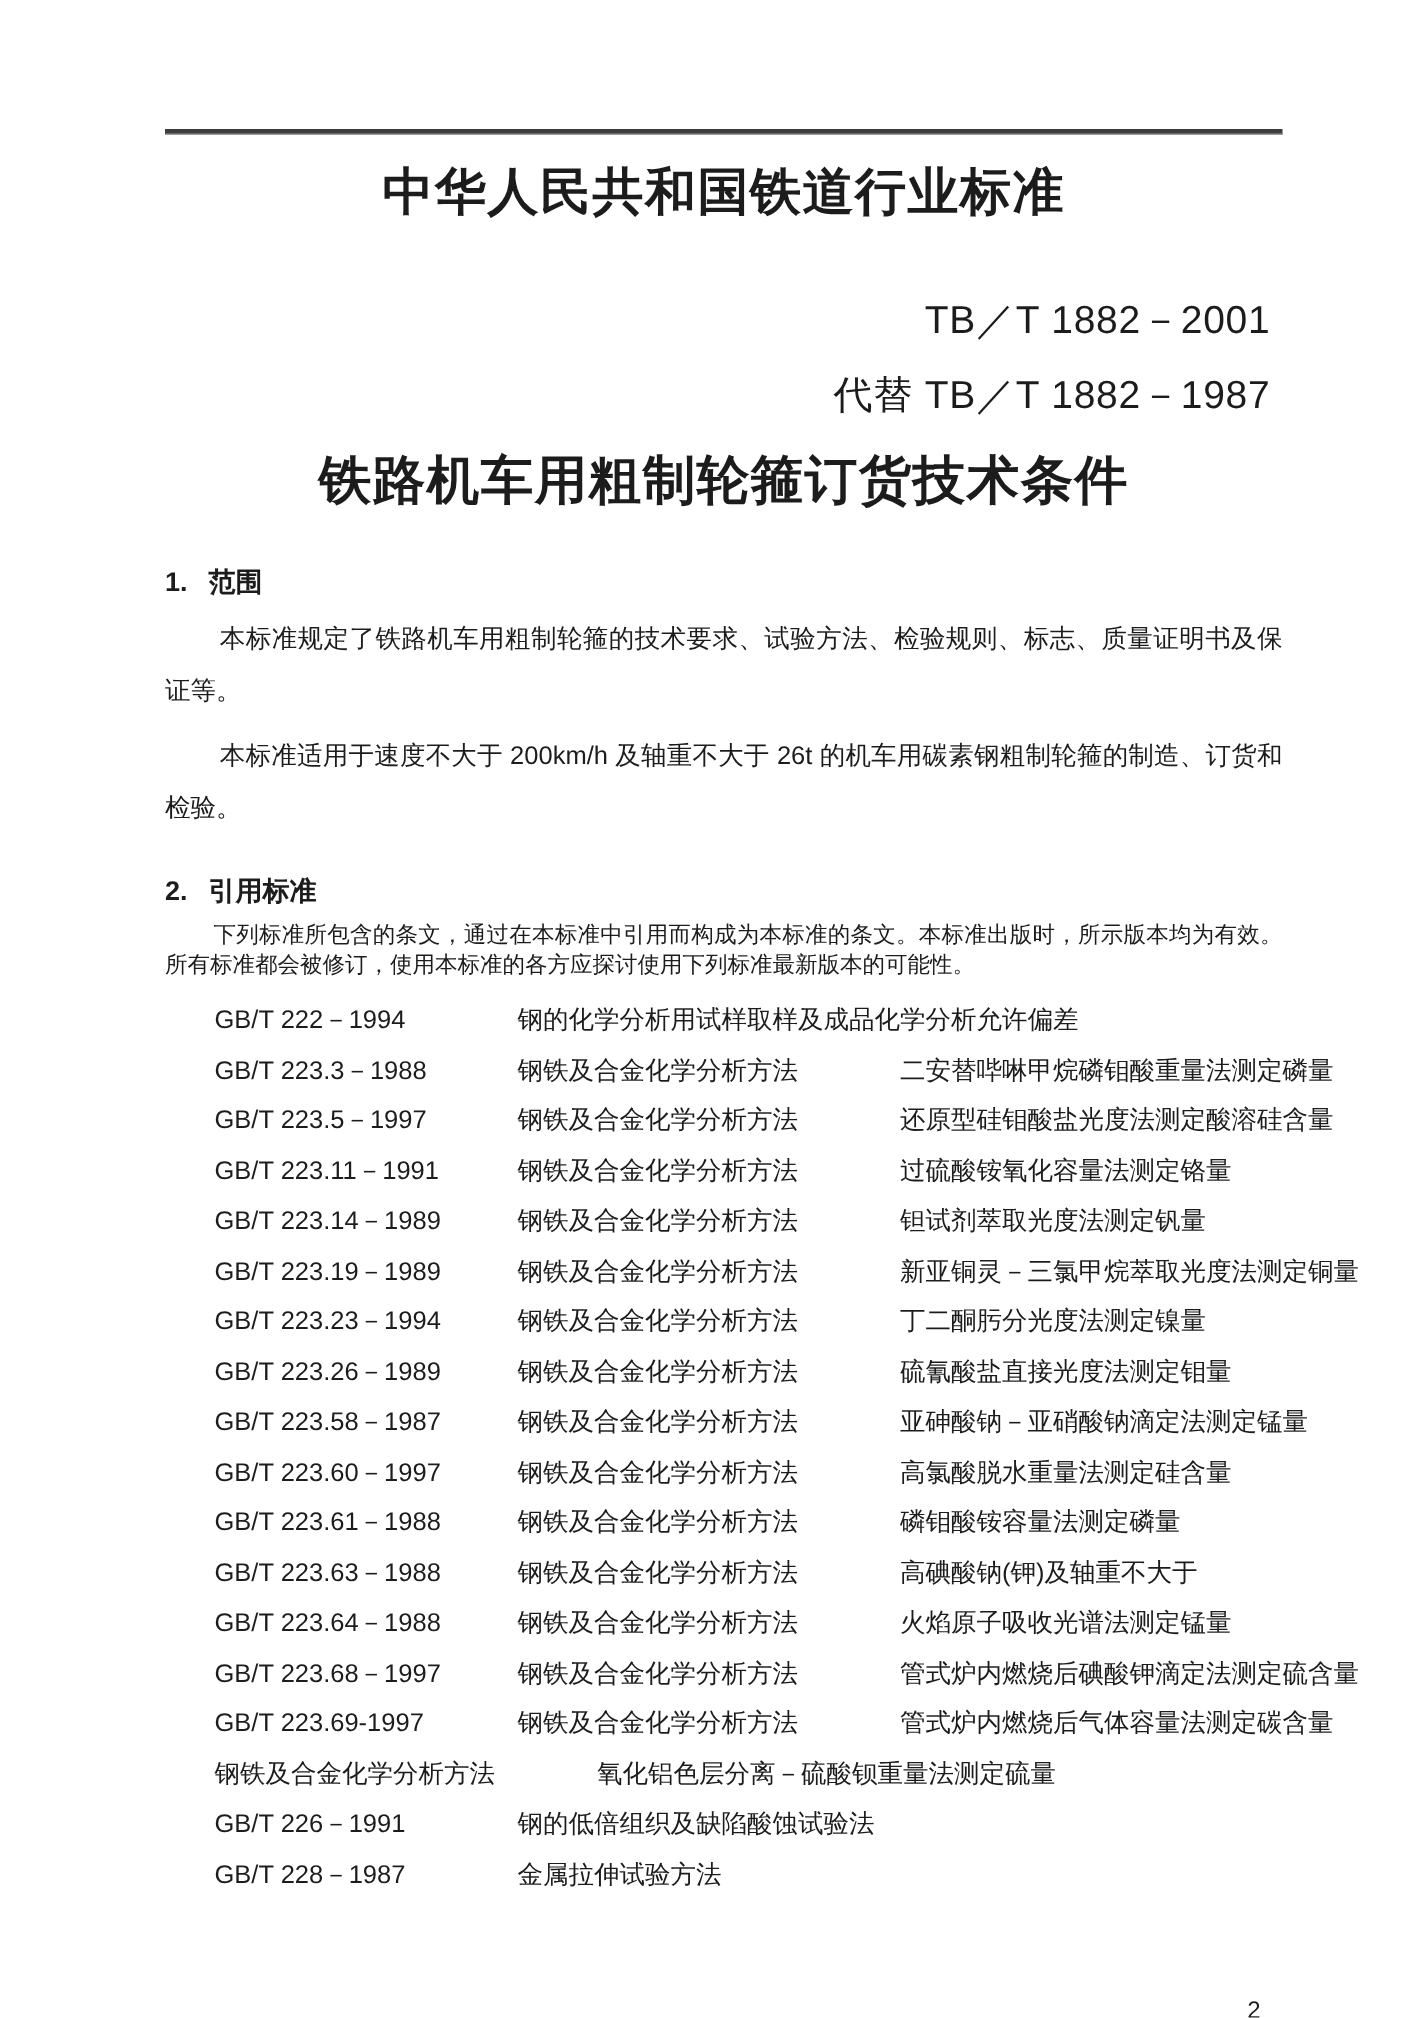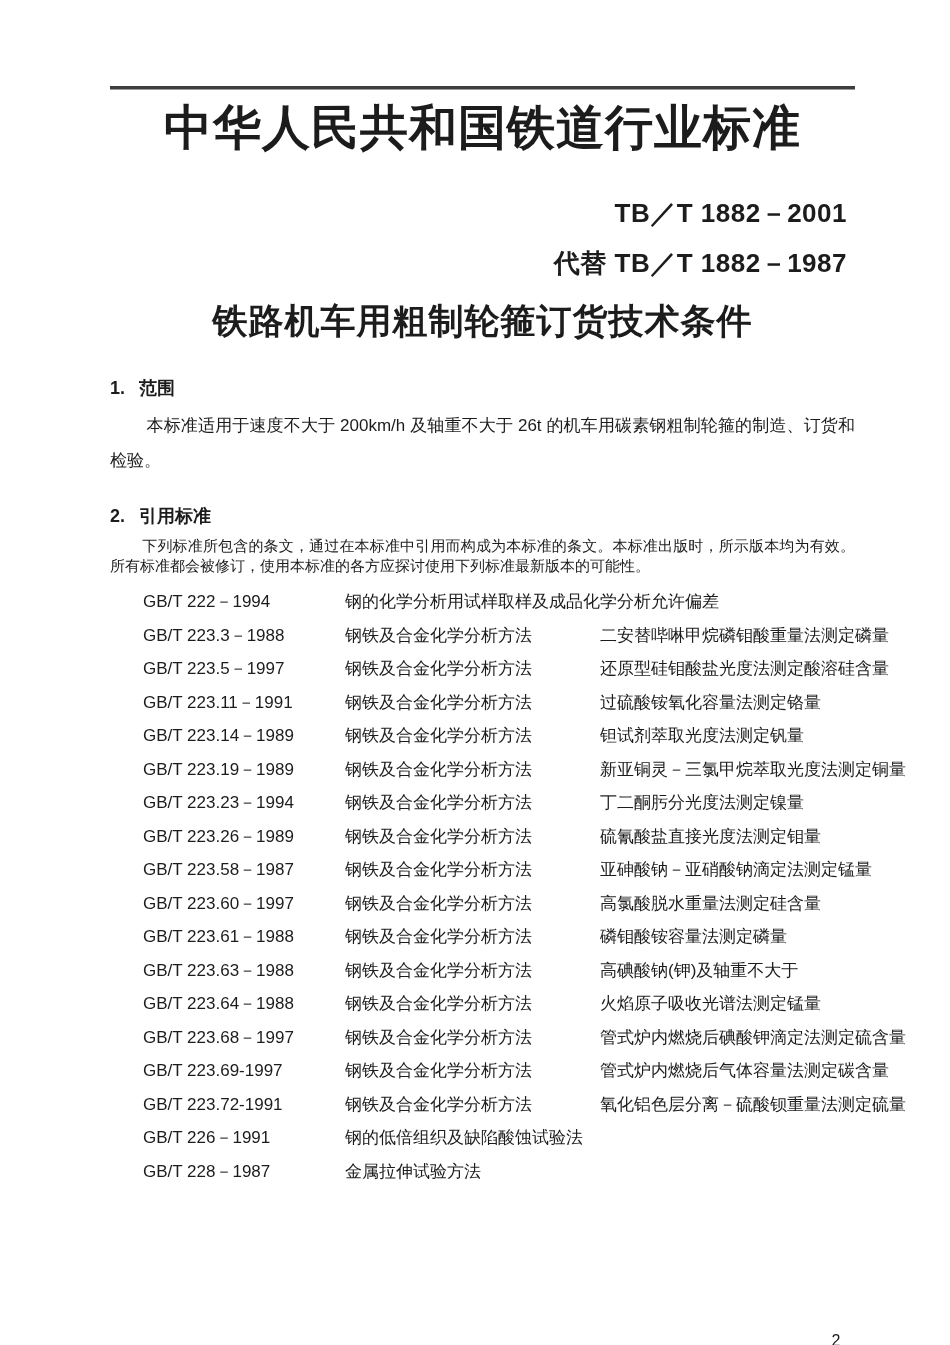--- a/index.html
+++ b/index.html
@@ -24,32 +24,32 @@
     margin: 0 95px 0 110px; 
   }
   .top-rule {
     margin-top: 86px;
     height: 3px;
     background: #3e3e3e;
     border-bottom: 1px solid #9a9a9a;
   }
   .doc-title {
     margin: 14px 0 0 0;
-    font-size: 48px;
+    font-size: 34px;
     font-weight: bold;
     line-height: 48px;
     text-align: center;
     letter-spacing: 1px;
   }
   .std-numbers {
     margin-top: 36px;
     text-align: right;
     padding-right: 8px;
     font-size: 26px;
-    font-weight: bold;
+    font-weight: normal;
     line-height: 50px;
     letter-spacing: 0.5px;
   }
   .doc-subtitle {
     margin: 14px 0 0 0;
     font-size: 35px;
     font-weight: bold;
     line-height: 38px;
     text-align: center;
     letter-spacing: 1px;
@@ -118,20 +118,21 @@
       <div>TB／T 1882－2001</div>
       <div>代替 TB／T 1882－1987</div>
     </div>
 
     <h2 class="doc-subtitle">铁路机车用粗制轮箍订货技术条件</h2>
 
     <div class="section-1">
       <h3 class="section-heading">
         <span class="sec-num">1.</span><span class="sec-label">范围</span>
       </h3>
+      <p class="body-par">本标准规定了铁路机车用粗制轮箍的技术要求、试验方法、检验规则、标志、质量证明书及保证等。</p>
       <p class="body-par">本标准适用于速度不大于 200km/h 及轴重不大于 26t 的机车用碳素钢粗制轮箍的制造、订货和检验。</p>
     </div>
 
     <div class="section-2">
       <h3 class="section-heading">
         <span class="sec-num">2.</span><span class="sec-label">引用标准</span>
       </h3>
       <p class="intro-par">下列标准所包含的条文，通过在本标准中引用而构成为本标准的条文。本标准出版时，所示版本均为有效。所有标准都会被修订，使用本标准的各方应探讨使用下列标准最新版本的可能性。</p>
 
       <div class="ref-list">
@@ -219,21 +220,20 @@
     <span class="ref-method">管式炉内燃烧后碘酸钾滴定法测定硫含量</span>
   </div>
 
   <div class="ref-row">
     <span class="ref-code">GB/T 223.69-1997</span>
     <span class="ref-title">钢铁及合金化学分析方法</span>
     <span class="ref-method">管式炉内燃烧后气体容量法测定碳含量</span>
   </div>
 
   <div class="ref-row">
-    <span class="ref-code">GB/T 223.72-1991</span>
     <span class="ref-title">钢铁及合金化学分析方法</span>
     <span class="ref-method">氧化铝色层分离－硫酸钡重量法测定硫量</span>
   </div>
 
   <div class="ref-row">
     <span class="ref-code">GB/T 226－1991</span>
     <span class="ref-title">钢的低倍组织及缺陷酸蚀试验法</span>
 
   </div>
 

